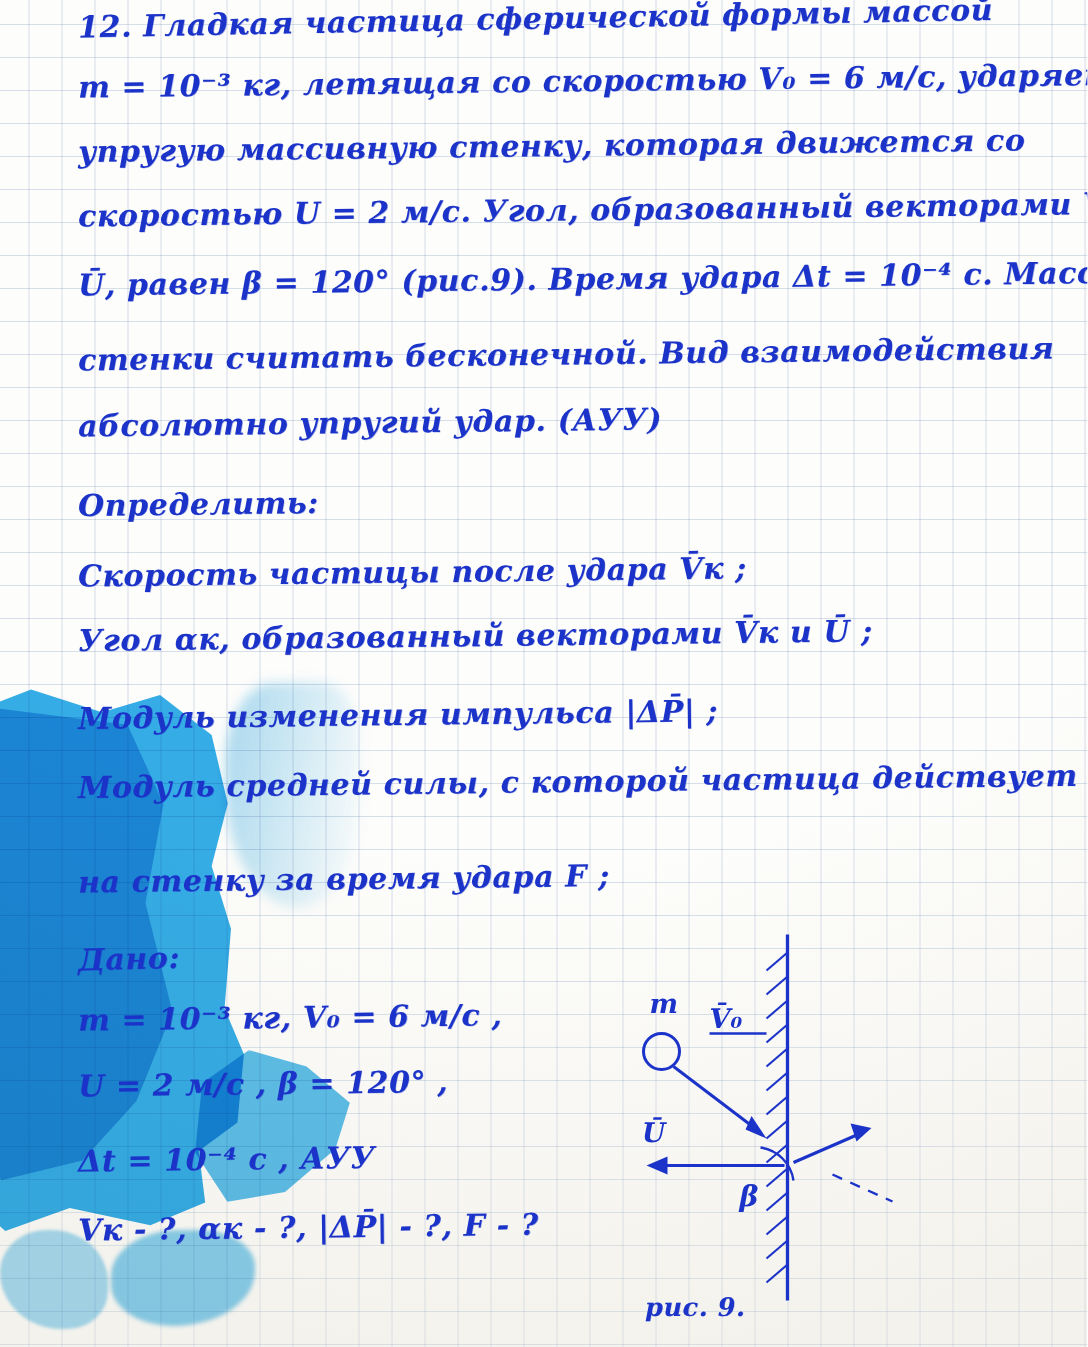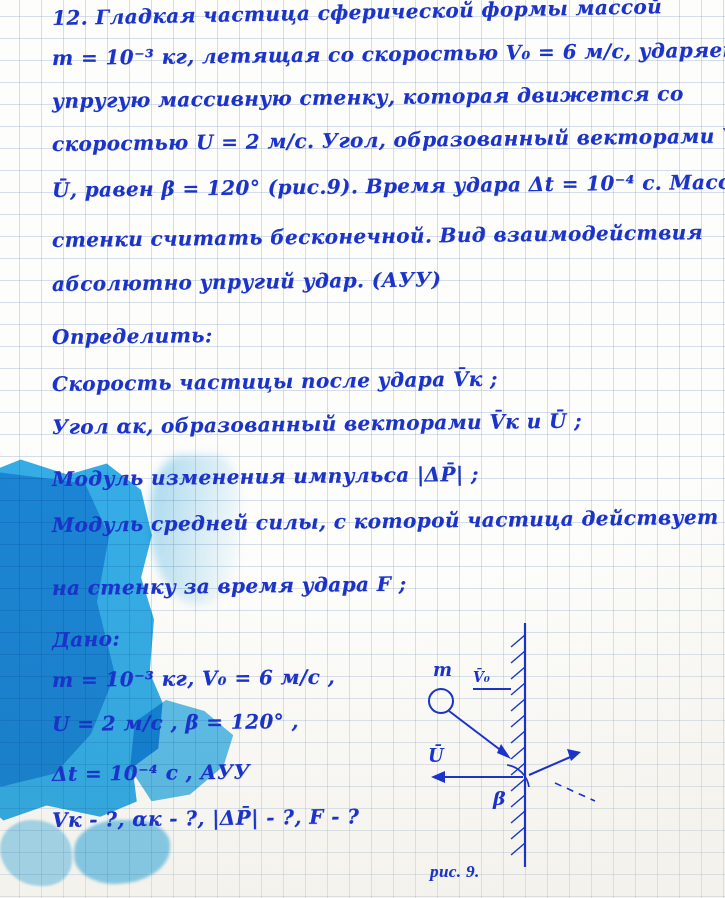--- a/index.html
+++ b/index.html
@@ -148,21 +148,20 @@
     font-family: "DejaVu Serif", serif;
     font-style: italic;
     font-weight: 600;
     white-space: nowrap;
   }
   #fig-caption {
     position: absolute;
     left: 430px;
     top: 862px;
     font-size: 17px;
-    font-family: Liberation Serif, serif;
   }
 </style>
 </head>
 <body>
 
 <div id="page">
 
   <div id="grid"></div>
   <div id="paper-tone"></div>
 
@@ -229,20 +228,20 @@
 
       <line x1="114" y1="160" x2="160" y2="140" stroke="#1b33c8" stroke-width="2"></line>
       <polygon points="166,137 152,134 156,146" fill="#1b33c8"></polygon>
 
       <line x1="140" y1="168" x2="180" y2="186" stroke="#1b33c8" stroke-width="1.6" stroke-dasharray="7 6"></line>
 
       <path d="M 92 150 A 26 26 0 0 1 114 172" stroke="#1b33c8" stroke-width="1.6" fill="none"></path>
     </svg>
 
     <div class="fig-label" style="left:18px; top:44px; font-size:18px;">m</div>
-    <div class="fig-label" style="left:58px; top:54px; font-size:14px;">V̄₀</div>
+    <div class="fig-label" style="left:58px; top:54px; font-size:18px;">V̄₀</div>
     <div class="fig-label" style="left:13px; top:130px; font-size:18px;">Ū</div>
     <div class="fig-label" style="left:78px; top:172px; font-size:19px;">β</div>
   </div>
 
   <div class="hand" id="fig-caption">рис. 9.</div>
 
 </div>
 
 </body></html>

